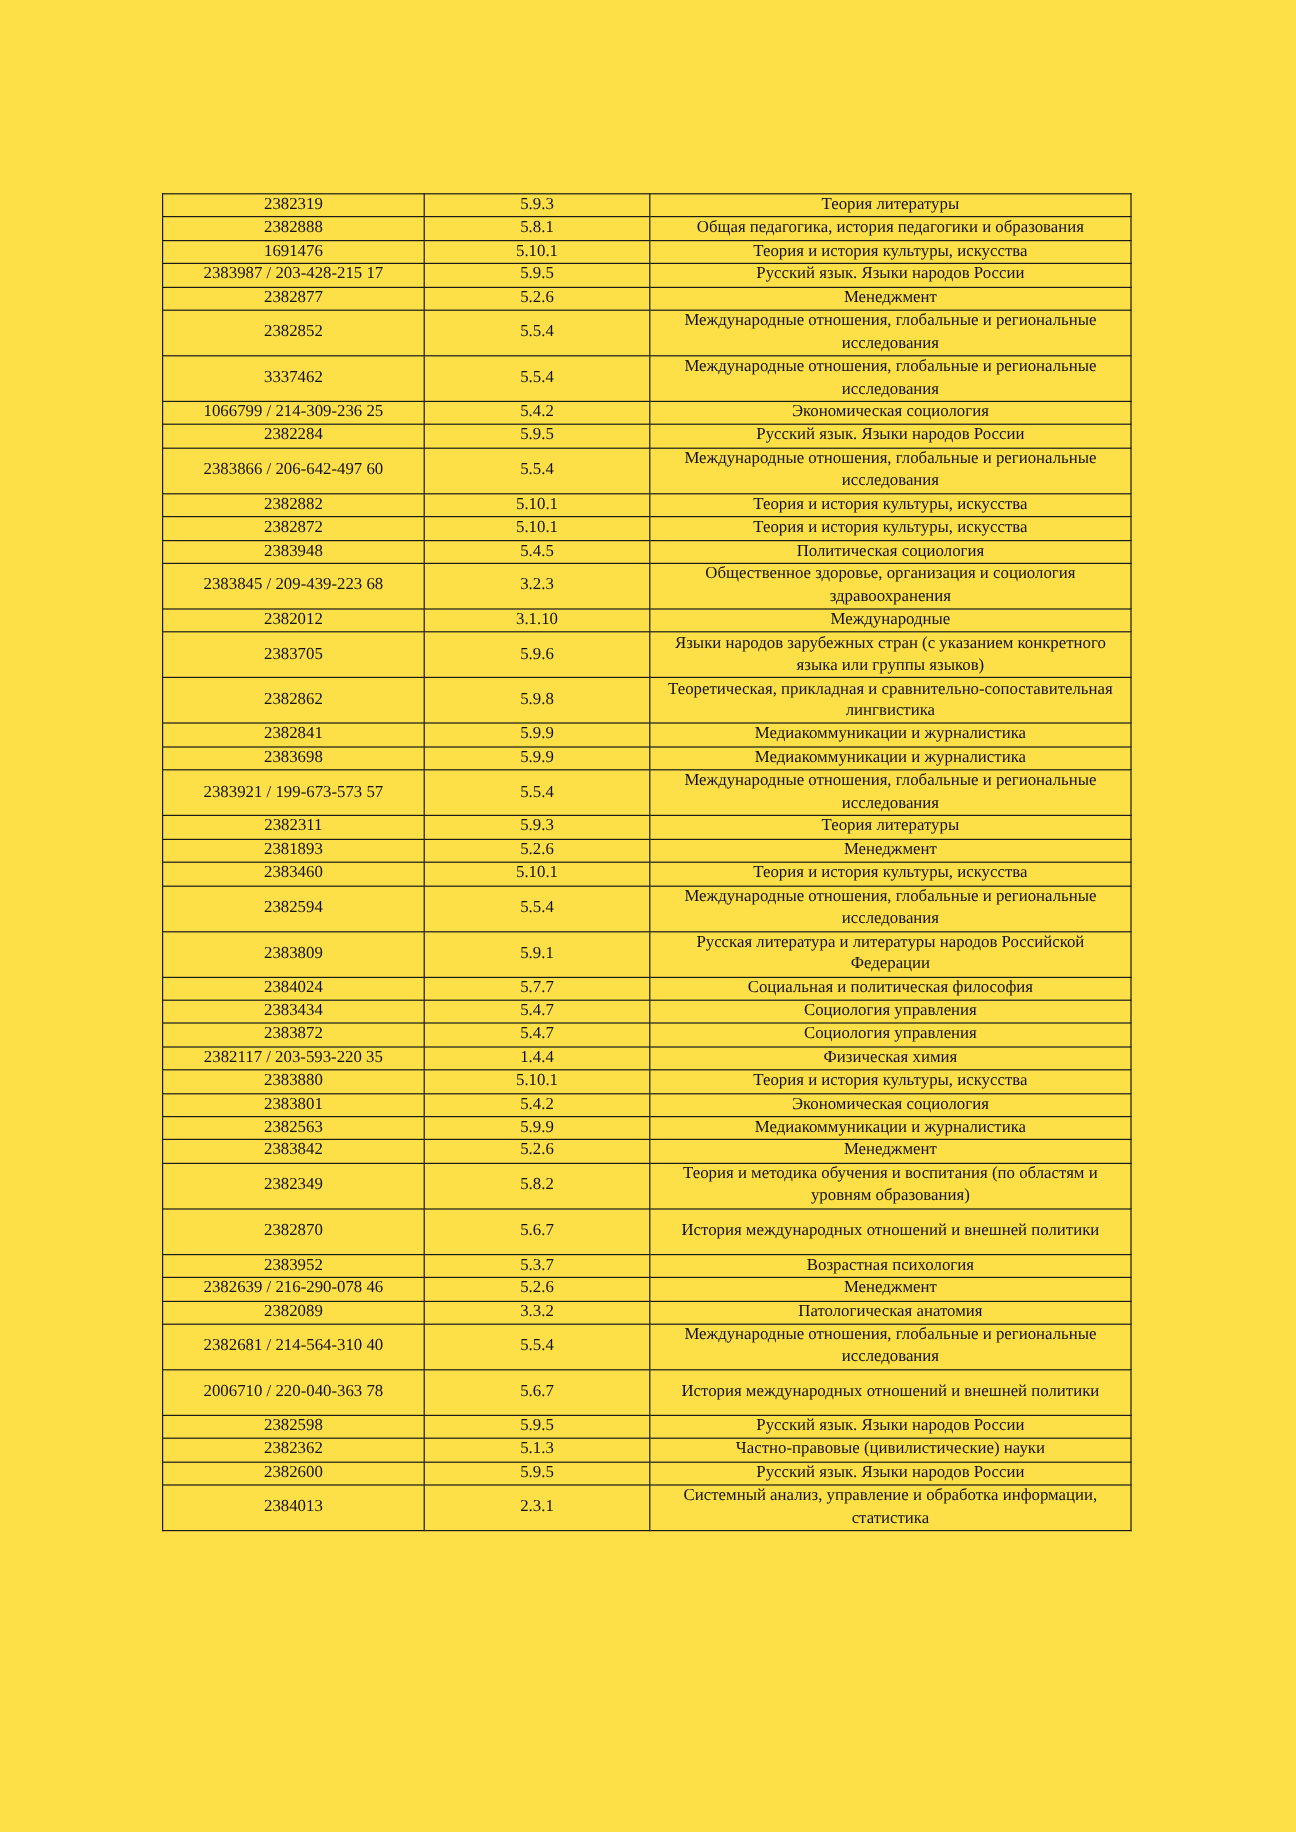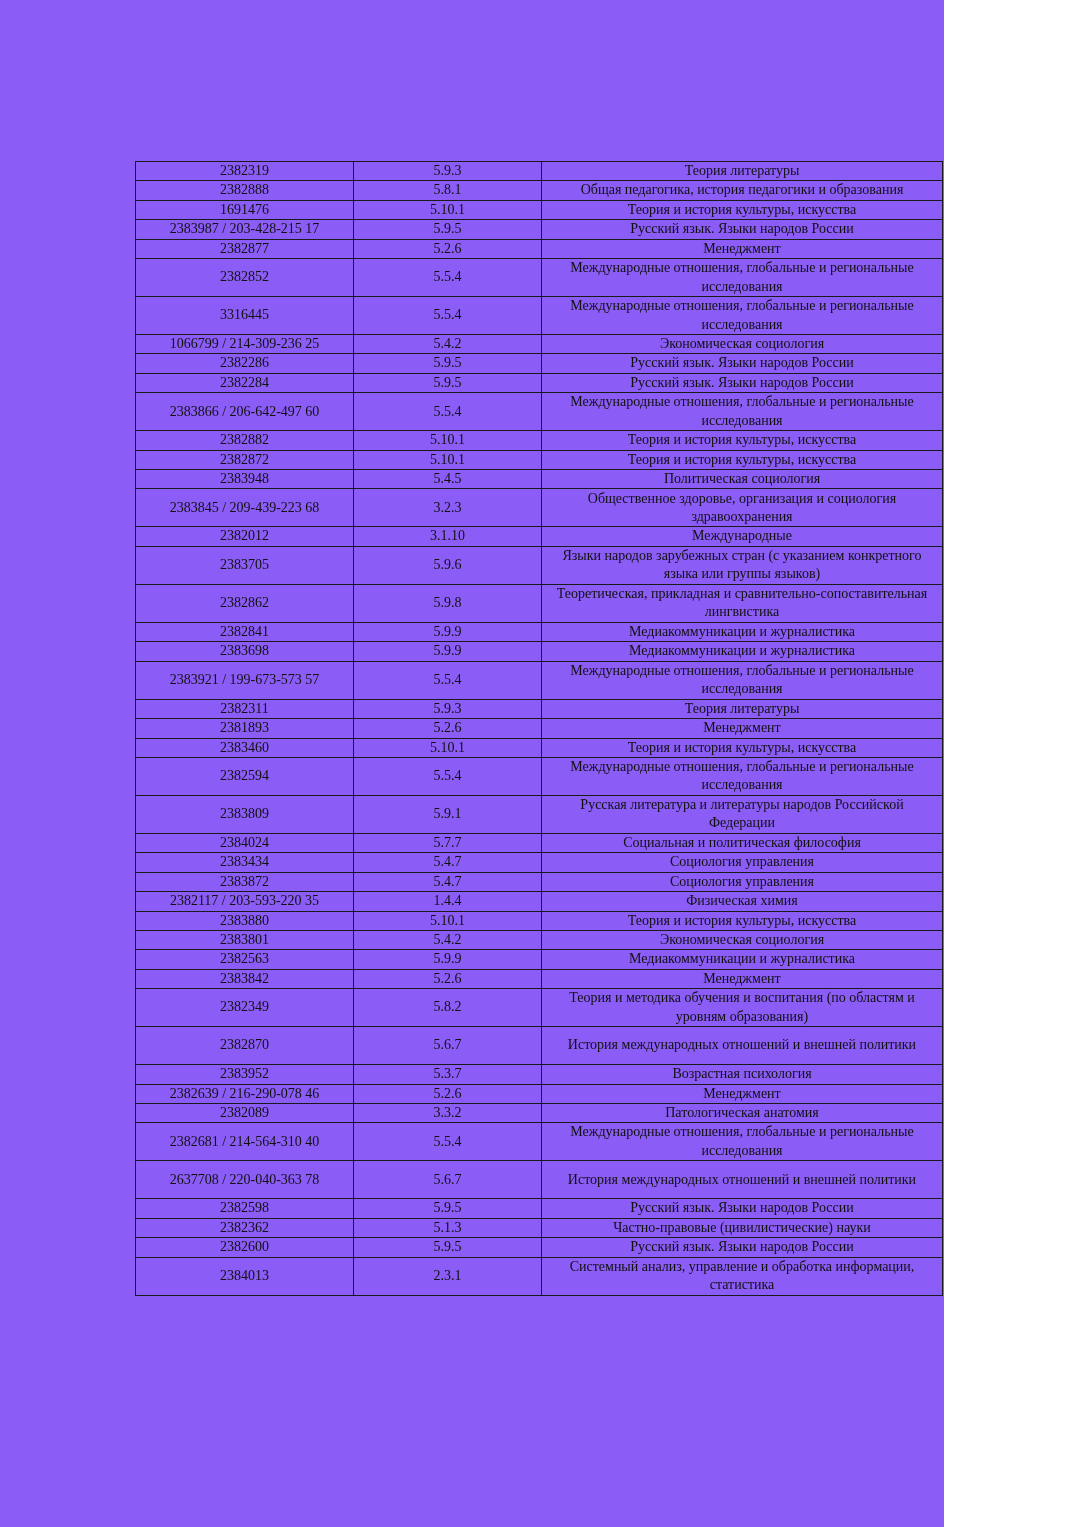--- a/index.html
+++ b/index.html
@@ -11,22 +11,22 @@
     width: 1080px;
     height: 1527px;
     position: relative;
     overflow: hidden;
     font-family: "Liberation Serif", "DejaVu Serif", serif;
     color: #111111;
   }
   .page {
     position: absolute;
     left: 0; top: 0;
-    width: 944px; height: 1527px;
-    background: #8b5cf6;
+    width: 1080px; height: 1527px;
+    background: #fde047;
   }
   table.data-table {
     position: absolute;
     left: 135px;
     top: 161px;
     width: 807px;
     border-collapse: collapse;
     table-layout: fixed;
     font-size: 14px;
     line-height: 18.4px;
@@ -81,35 +81,30 @@
           <td>2382877</td>
           <td>5.2.6</td>
           <td>Менеджмент</td>
         </tr>
         <tr class="double">
           <td>2382852</td>
           <td>5.5.4</td>
           <td>Международные отношения, глобальные и региональные исследования</td>
         </tr>
         <tr class="double">
-          <td>3316445</td>
+          <td>3337462</td>
           <td>5.5.4</td>
           <td>Международные отношения, глобальные и региональные исследования</td>
         </tr>
         <tr>
           <td>1066799 / 214-309-236 25</td>
           <td>5.4.2</td>
           <td>Экономическая социология</td>
         </tr>
         <tr>
-          <td>2382286</td>
-          <td>5.9.5</td>
-          <td>Русский язык. Языки народов России</td>
-        </tr>
-        <tr>
           <td>2382284</td>
           <td>5.9.5</td>
           <td>Русский язык. Языки народов России</td>
         </tr>
         <tr class="double">
           <td>2383866 / 206-642-497 60</td>
           <td>5.5.4</td>
           <td>Международные отношения, глобальные и региональные исследования</td>
         </tr>
         <tr>
@@ -251,21 +246,21 @@
           <td>2382089</td>
           <td>3.3.2</td>
           <td>Патологическая анатомия</td>
         </tr>
         <tr class="double">
           <td>2382681 / 214-564-310 40</td>
           <td>5.5.4</td>
           <td>Международные отношения, глобальные и региональные исследования</td>
         </tr>
         <tr class="double">
-          <td>2637708 / 220-040-363 78</td>
+          <td>2006710 / 220-040-363 78</td>
           <td>5.6.7</td>
           <td>История международных отношений и внешней политики</td>
         </tr>
         <tr>
           <td>2382598</td>
           <td>5.9.5</td>
           <td>Русский язык. Языки народов России</td>
         </tr>
         <tr>
           <td>2382362</td>

